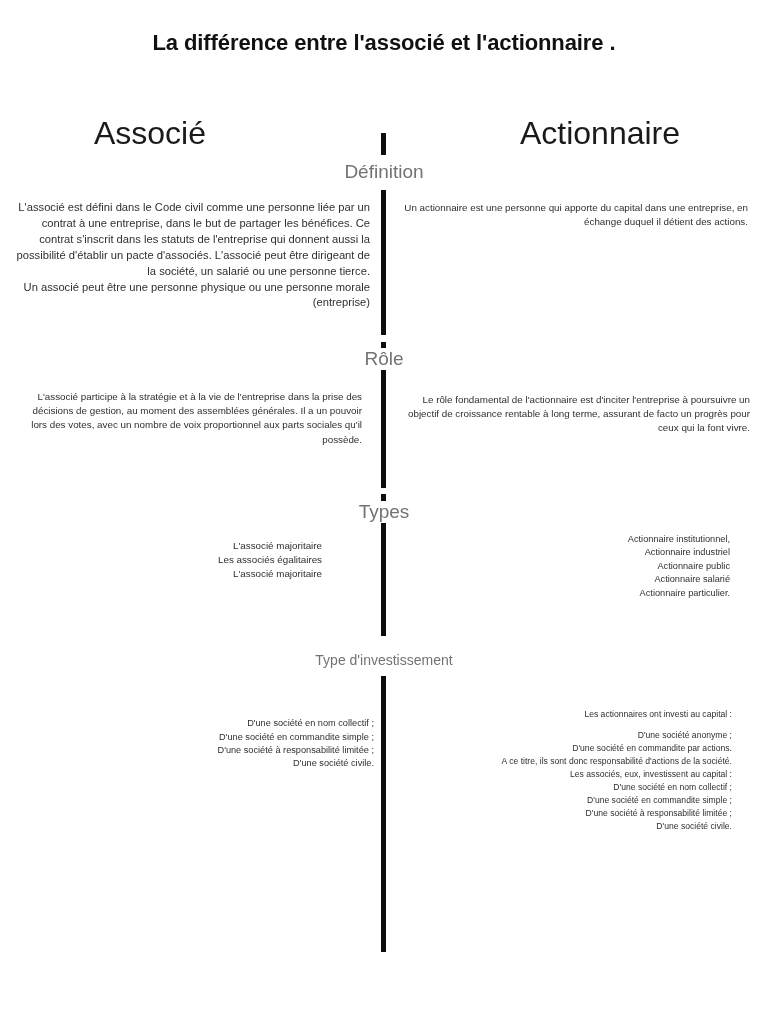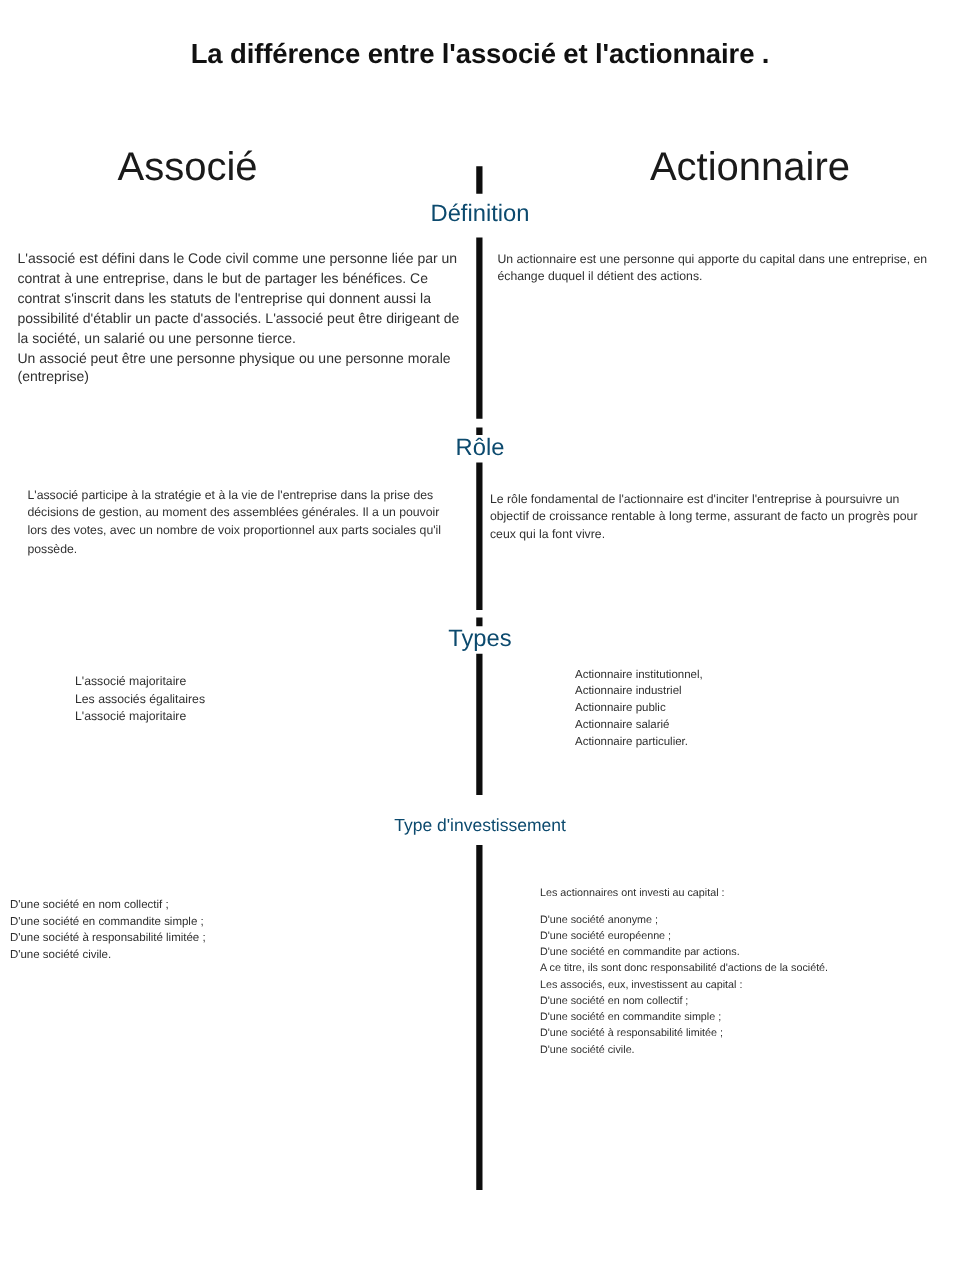--- a/index.html
+++ b/index.html
@@ -52,29 +52,29 @@
   }
 
   
   .section-head {
     position: absolute;
     left: 0;
     width: 768px;
     text-align: center;
     font-size: 19px;
     font-weight: normal;
-    color: #0c4a6e;
+    color: #737373;
     background: #ffffff;
   }
   .section-head.big { font-size: 14px; }
 
   
   .para {
     position: absolute;
-    text-align: left;
+    text-align: right;
     color: #2f2f2f;
   }
   .para p { margin: 0; }
   .para .blank { height: 1em; }
 
   .sz-11 { font-size: 11.2px; line-height: 1.42; }
   .sz-10 { font-size: 9.8px;  line-height: 1.45; }
   .sz-9  { font-size: 9.2px;  line-height: 1.46; }
   .sz-85 { font-size: 8.6px;  line-height: 1.50; }
 
@@ -152,21 +152,20 @@
   <p>D'une société en nom collectif ;</p>
   <p>D'une société en commandite simple ;</p>
   <p>D'une société à responsabilité limitée ;</p>
   <p>D'une société civile.</p>
 </div>
 
 <div class="para sz-85 inv-right">
   <p>Les actionnaires ont investi au capital :</p>
   <p class="blank"></p>
   <p>D'une société anonyme ;</p>
-  <p>D'une société européenne ;</p>
   <p>D'une société en commandite par actions.</p>
   <p>A ce titre, ils sont donc responsabilité d'actions de la société.</p>
   <p>Les associés, eux, investissent au capital :</p>
   <p>D'une société en nom collectif ;</p>
   <p>D'une société en commandite simple ;</p>
   <p>D'une société à responsabilité limitée ;</p>
   <p>D'une société civile.</p>
 </div>
 
 </body></html>

